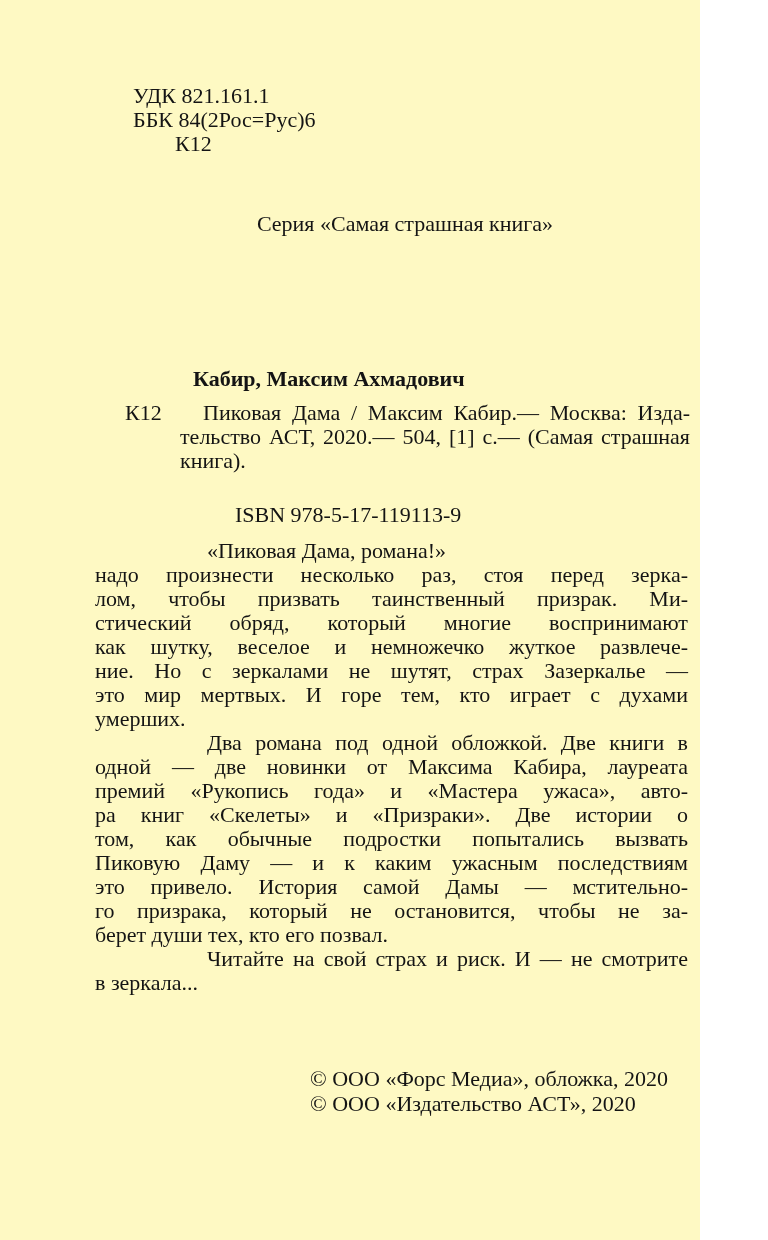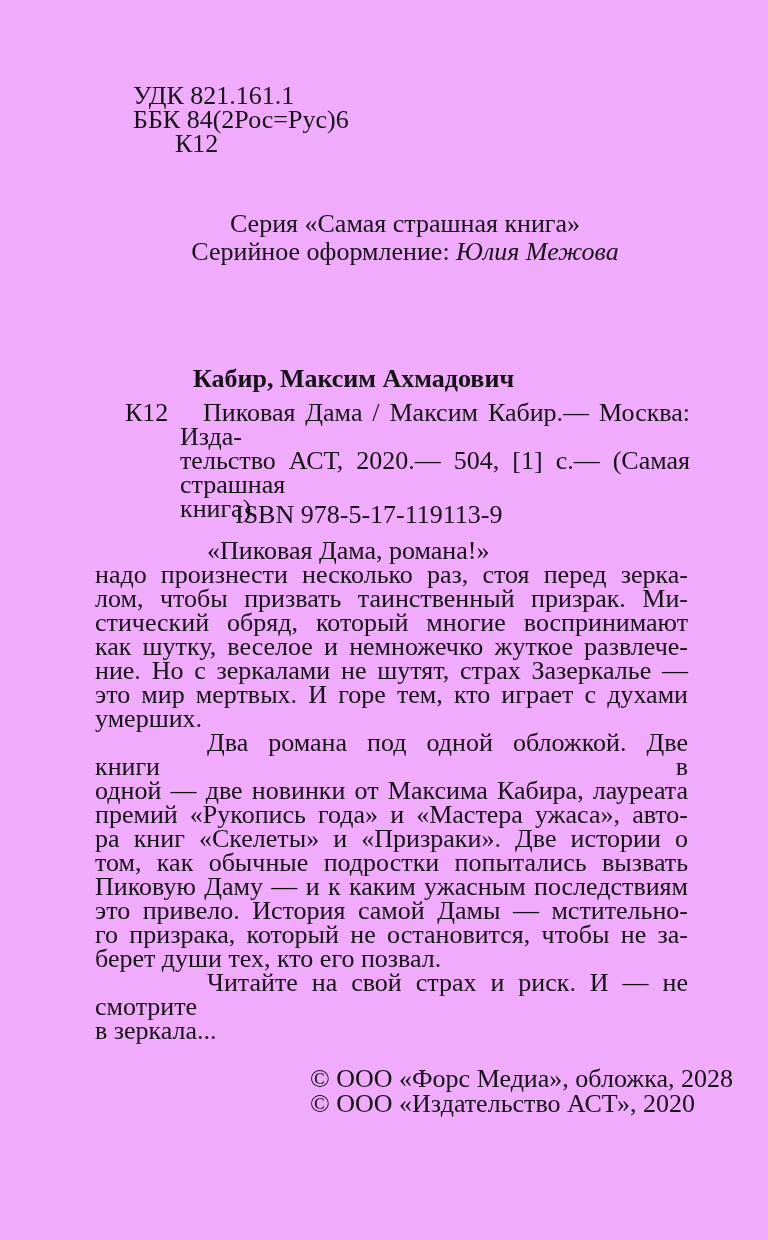--- a/index.html
+++ b/index.html
@@ -2,27 +2,27 @@
 <html lang="ru"><head>
 <meta charset="utf-8">
 <style>
   html, body {
     margin: 0;
     padding: 0;
     background: #ffffff;
   }
   .page {
     position: relative;
-    width: 768px;
+    width: 700px;
     height: 1240px;
-    background: #f0abfc;
+    background: #fef9c3;
     overflow: hidden;
     font-family: "Liberation Serif", serif;
     color: #141414;
-    font-size: 26px;
+    font-size: 22px;
     line-height: 24px;
   }
   .abs { position: absolute; }
 
   
   .codes { left: 133px; top: 84px; }
   .codes .indent { padding-left: 42px; }
 
   
   .series {
@@ -59,21 +59,20 @@
 <div class="page">
 
   <div class="abs codes">
     <div>УДК 821.161.1</div>
     <div>ББК 84(2Рос=Рус)6</div>
     <div class="indent">К12</div>
   </div>
 
   <div class="abs series">
     <div>Серия «Самая страшная книга»</div>
-    <div><span>Серийное оформление: </span><span class="designer-name">Юлия Межова</span></div>
   </div>
 
   <div class="abs author-heading">Кабир, Максим Ахмадович</div>
 
   <div class="abs catalog">
     <div class="code">К12</div>
     <div class="body">
       <div class="tline first">Пиковая Дама / Максим Кабир.— Москва: Изда-</div>
       <div class="tline">тельство АСТ, 2020.— 504, [1] с.— (Самая страшная</div>
       <div class="tline last">книга).</div>
@@ -106,17 +105,17 @@
         <div class="tline">го призрака, который не остановится, чтобы не за-</div>
         <div class="tline last">берет души тех, кто его позвал.</div>
       </div>
       <div class="para">
         <div class="tline first">Читайте на свой страх и риск. И — не смотрите</div>
         <div class="tline last">в зеркала...</div>
       </div>
     </div>
 
   <div class="abs copyright">
-    <div>© ООО «Форс Медиа», обложка, 2028</div>
+    <div>© ООО «Форс Медиа», обложка, 2020</div>
     <div>© ООО «Издательство АСТ», 2020</div>
   </div>
 
 </div>
 
 </body></html>

